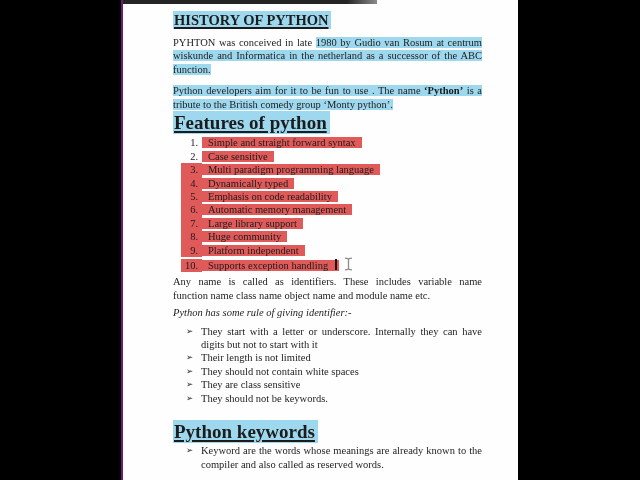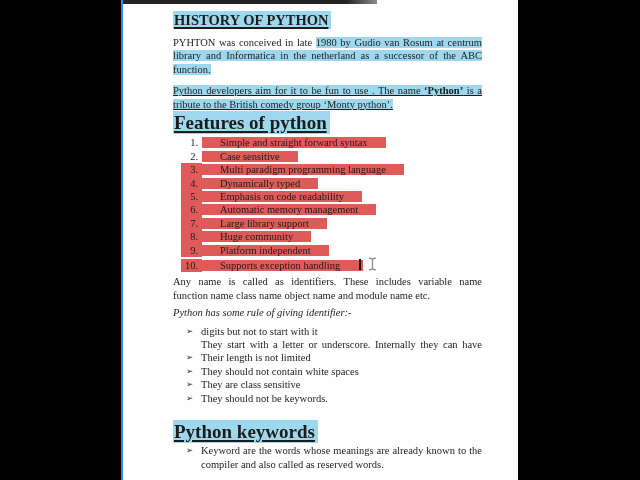--- a/index.html
+++ b/index.html
@@ -8,21 +8,21 @@
     --ink:#1c1c1c;
   }
   html,body{margin:0;padding:0;}
   body{
     width:640px;height:480px;overflow:hidden;position:relative;
     background:#000;
     font-family:"Liberation Serif","DejaVu Serif",serif;
   }
   .page{
     position:absolute;left:121px;top:0;width:397px;height:480px;
-    background:#fefefe;border-left:2px solid #3b82f6;box-sizing:border-box;
+    background:#fefefe;border-left:2px solid #701a75;box-sizing:border-box;
   }
   .strip{
     position:absolute;left:0;top:0;width:254px;height:4px;
     background:linear-gradient(to right,#242424 88%,#8b8b8b 100%);
   }
   .content{
     position:absolute;left:50px;top:0;width:309px;
     color:var(--ink);font-size:10.5px;
   }
   .line{height:13.4px;line-height:13.4px;white-space:nowrap;}
@@ -33,21 +33,21 @@
     text-decoration:underline;
     text-decoration-thickness:1.5px;
     text-underline-offset:2px;
     padding:1px 3px 1px 1px;
   }
   .hl-cyan{background:var(--cyan);}
   .hl-red{background:var(--red);}
   .b{font-weight:bold;}
   .row{height:13.4px;line-height:13.4px;padding-left:8px;white-space:nowrap;}
   .num{display:inline-block;width:17px;padding-right:4px;text-align:right;}
-  .t{padding:0 18px;}
+  .t{padding:0 6px;}
   .caret{
     display:inline-block;width:1.5px;height:11px;background:#200a0a;
     vertical-align:-1px;margin:0 2px 0 1px;
   }
   .ibeam{display:inline-block;margin-left:5px;vertical-align:-2px;line-height:0;}
   .brow{display:flex;}
   .arr{
     width:15px;padding-left:13px;flex:none;
     font-family:"DejaVu Sans",sans-serif;font-size:8.5px;line-height:13.4px;color:#2b2b2b;
   }
@@ -55,24 +55,24 @@
 </style>
 </head>
 <body>
 
 <div class="page">
   <div class="strip"></div>
   <div class="content">
       <div class="heading title" style="margin-top: 12px;"><span class="run hl-cyan">HISTORY OF PYTHON</span></div>
       <div class="para" style="margin-top: 6px;">
         <div class="line just"><span class="run">PYHTON was conceived in late </span><span class="run hl-cyan">1980 by Gudio van Rosum at centrum</span></div>
-        <div class="line just"><span class="run hl-cyan">library and Informatica in the netherland as a successor of the ABC</span></div>
+        <div class="line just"><span class="run hl-cyan">wiskunde and Informatica in the netherland as a successor of the ABC</span></div>
         <div class="line"><span class="run hl-cyan">function.</span></div>
       </div>
-      <div class="para" style="margin-top: 8px; text-decoration: underline;">
+      <div class="para" style="margin-top: 8px;">
         <div class="line just"><span class="run hl-cyan">Python developers aim for it to be fun to use . The name </span><span class="run hl-cyan b">‘Python’</span><span class="run hl-cyan"> is a</span></div>
         <div class="line"><span class="run hl-cyan">tribute to the British comedy group ‘Monty python’.</span></div>
       </div>
       <div class="heading" style="margin-top: 3px;"><span class="run hl-cyan">Features of python</span></div>
       <div class="numlist" style="margin-top: 4.5px;">
         <div class="row"><span class="num">1.</span><span class="t hl-red">Simple and straight forward syntax</span></div>
         <div class="row"><span class="num">2.</span><span class="t hl-red">Case sensitive</span></div>
         <div class="row"><span class="num hl-red">3.</span><span class="t hl-red">Multi paradigm programming language</span></div>
         <div class="row"><span class="num hl-red">4.</span><span class="t hl-red">Dynamically typed</span></div>
         <div class="row"><span class="num hl-red">5.</span><span class="t hl-red">Emphasis on code readability</span></div>
@@ -92,22 +92,22 @@
         <div class="line just"><span class="run">Any name is called as identifiers. These includes variable name</span></div>
         <div class="line"><span class="run">function name class name object name and module name etc.</span></div>
       </div>
       <div class="para" style="margin-top: 4px; font-style: italic;">
         <div class="line"><span class="run">Python has some rule of giving identifier:-</span></div>
       </div>
       <div class="bullets" style="margin-top: 5px;">
         <div class="brow">
           <span class="arr">➢</span>
           <div class="btxt">
+            <div class="line just"><span class="run">They start with a letter or underscore. Internally they can have</span></div>
             <div class="line"><span class="run">digits but not to start with it</span></div>
-            <div class="line just"><span class="run">They start with a letter or underscore. Internally they can have</span></div>
           </div>
         </div>
         <div class="brow">
           <span class="arr">➢</span>
           <div class="btxt">
             <div class="line"><span class="run">Their length is not limited</span></div>
           </div>
         </div>
         <div class="brow">
           <span class="arr">➢</span>

